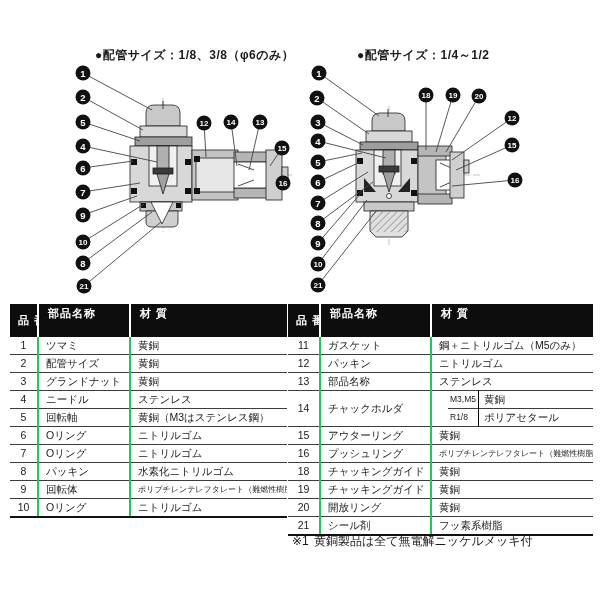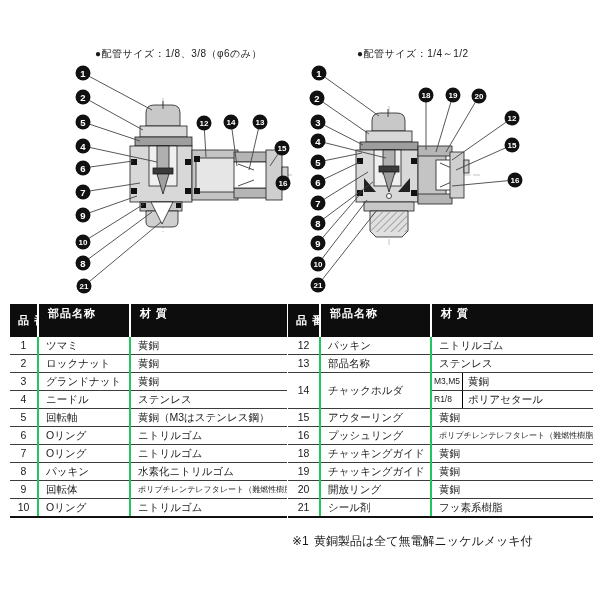--- a/index.html
+++ b/index.html
@@ -2,21 +2,21 @@
 <html><head>
 <meta charset="utf-8">
 <style>
   html,body{margin:0;padding:0;}
   body{
     width:600px;height:600px;position:relative;background:#ffffff;
     font-family:"Liberation Sans","DejaVu Sans",sans-serif;color:#1a1a1a;
     overflow:hidden;
   }
   .abs{position:absolute;}
-  .hdr{font-size:10px;font-weight:400;letter-spacing:.5px;white-space:nowrap;}
+  .hdr{font-size:12px;font-weight:700;letter-spacing:.5px;white-space:nowrap;}
   #diagram-svg{position:absolute;left:0;top:0;}
 
   table.parts{
     position:absolute;border-collapse:collapse;table-layout:fixed;
     font-size:10.5px;line-height:1;
   }
   .parts thead th{
     background:#0d0d0d;color:#ffffff;font-weight:700;height:17px;
     text-align:left;padding:0 0 14px 9px;font-size:11px;letter-spacing:1px;
     white-space:nowrap;overflow:hidden;
@@ -25,21 +25,21 @@
   .parts thead th + th{border-left:2px solid #ffffff;}
   .parts td{
     height:17px;border-bottom:1px solid #3c3c3c;padding:0 0 0 7px;
     white-space:nowrap;overflow:hidden;
   }
   .parts td:first-child{text-align:center;padding:0;}
   .parts td + td{border-left:2px solid #22c55e;}
   .parts tbody tr:last-child td{border-bottom:2px solid #111111;}
   .parts td.small{font-size:8px;}
   .parts td.split-cell{padding:0;}
-  .split{display:grid;grid-template-columns:31px 1fr;}
+  .split{display:grid;grid-template-columns:31px 1fr;margin-left:16px;}
   .split>div{height:17px;line-height:17px;padding-left:5px;white-space:nowrap;overflow:hidden;}
   .split .s-size{border-right:1px solid #000;font-size:8.5px;padding-left:2px;}
   .split .r1{border-bottom:1px solid #3c3c3c;}
   .fnotes{font-size:12px;line-height:16px;white-space:nowrap;}
   .fnotes .mark{display:inline-block;width:22px;}
 </style>
 </head>
 <body>
 
 <div class="abs hdr" style="left:95px;top:47px;">●配管サイズ：1/8、3/8（φ6のみ）</div>
@@ -330,21 +330,21 @@
       </tr>
     </thead>
   <tbody>
       <tr>
         <td>1</td>
         <td>ツマミ</td>
         <td>黄銅</td>
       </tr>
       <tr>
         <td>2</td>
-        <td>ロックナット</td>
+        <td>配管サイズ</td>
         <td>黄銅</td>
       </tr>
       <tr>
         <td>3</td>
         <td>グランドナット</td>
         <td>黄銅</td>
       </tr>
       <tr>
         <td>4</td>
         <td>ニードル</td>
@@ -390,20 +390,25 @@
       <col style="width:162px">
     </colgroup>
   <thead>
       <tr>
         <th>品 番</th>
         <th>部品名称</th>
         <th>材 質</th>
       </tr>
     </thead>
   <tbody>
+      <tr>
+        <td>11</td>
+        <td>ガスケット</td>
+        <td>鋼＋ニトリルゴム（M5のみ）</td>
+      </tr>
       <tr>
         <td>12</td>
         <td>パッキン</td>
         <td>ニトリルゴム</td>
       </tr>
       <tr>
         <td>13</td>
         <td>部品名称</td>
         <td>ステンレス</td>
       </tr>

